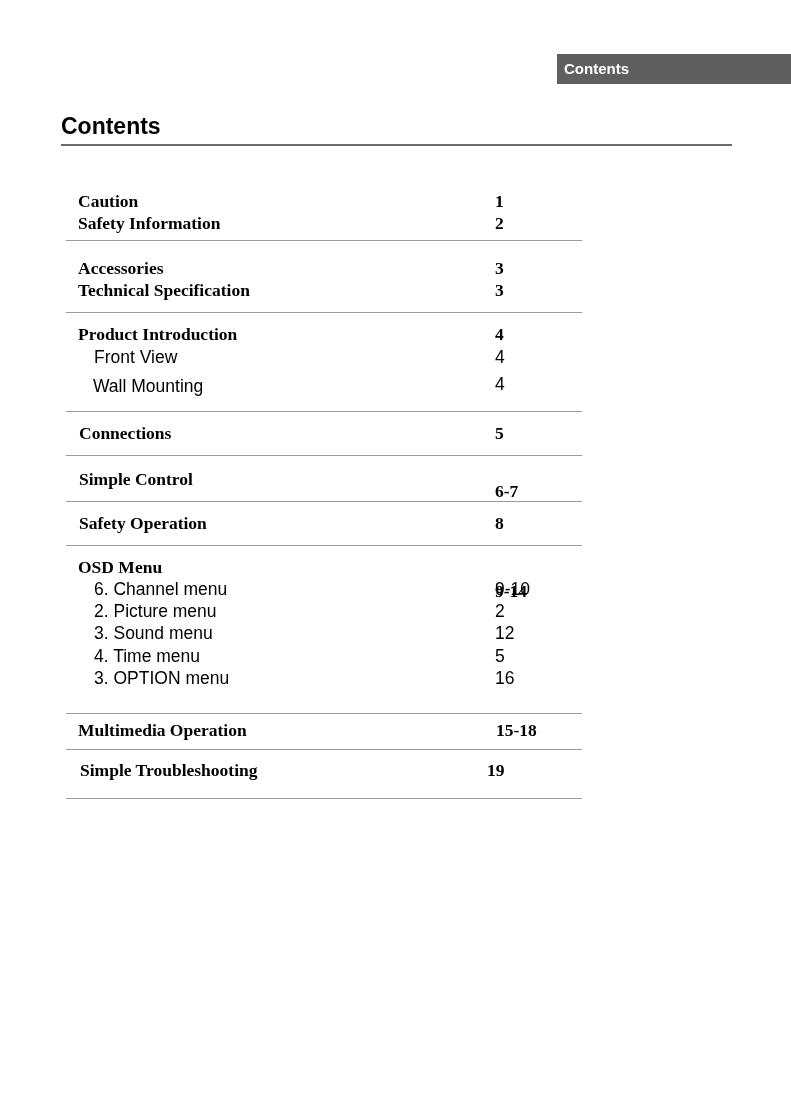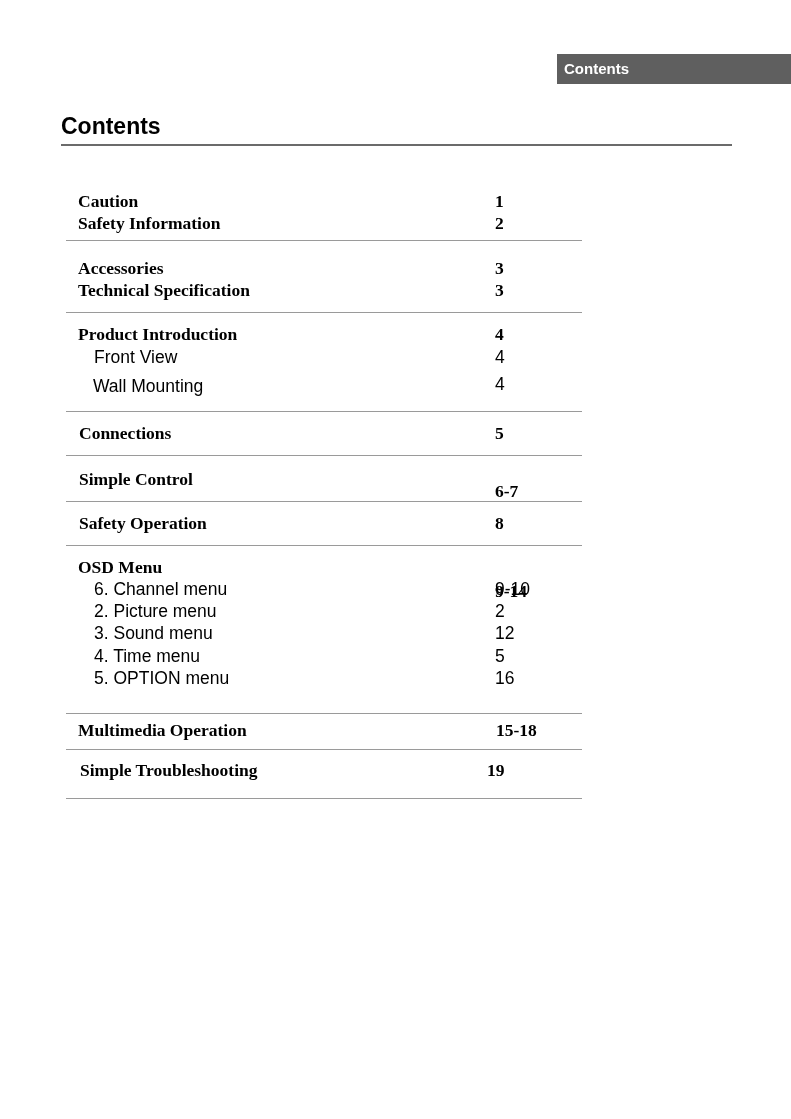--- a/index.html
+++ b/index.html
@@ -58,21 +58,21 @@
   <div class="entry b" style="left:78px;top:557px">OSD Menu</div>
   <div class="entry b" style="left:495px;top:581px">9-14</div>
   <div class="entry" style="left:94px;top:579px">6. Channel menu</div>
   <div class="entry" style="left:495px;top:579px">9-10</div>
   <div class="entry" style="left:94px;top:601px">2. Picture menu</div>
   <div class="entry" style="left:495px;top:601px">2</div>
   <div class="entry" style="left:94px;top:623px">3. Sound menu</div>
   <div class="entry" style="left:495px;top:623px">12</div>
   <div class="entry" style="left:94px;top:646px">4. Time menu</div>
   <div class="entry" style="left:495px;top:646px">5</div>
-  <div class="entry" style="left:94px;top:668px">5. OPTION menu</div>
+  <div class="entry" style="left:94px;top:668px">3. OPTION menu</div>
   <div class="entry" style="left:495px;top:668px">16</div>
   <div class="rule" style="top:713px"></div>
 
   <div class="entry b" style="left:78px;top:720px">Multimedia Operation</div>
   <div class="entry b" style="left:496px;top:720px">15-18</div>
   <div class="rule" style="top:749px"></div>
 
   <div class="entry b" style="left:80px;top:760px">Simple Troubleshooting</div>
   <div class="entry b" style="left:487px;top:760px">19</div>
   <div class="rule" style="top:798px"></div>

